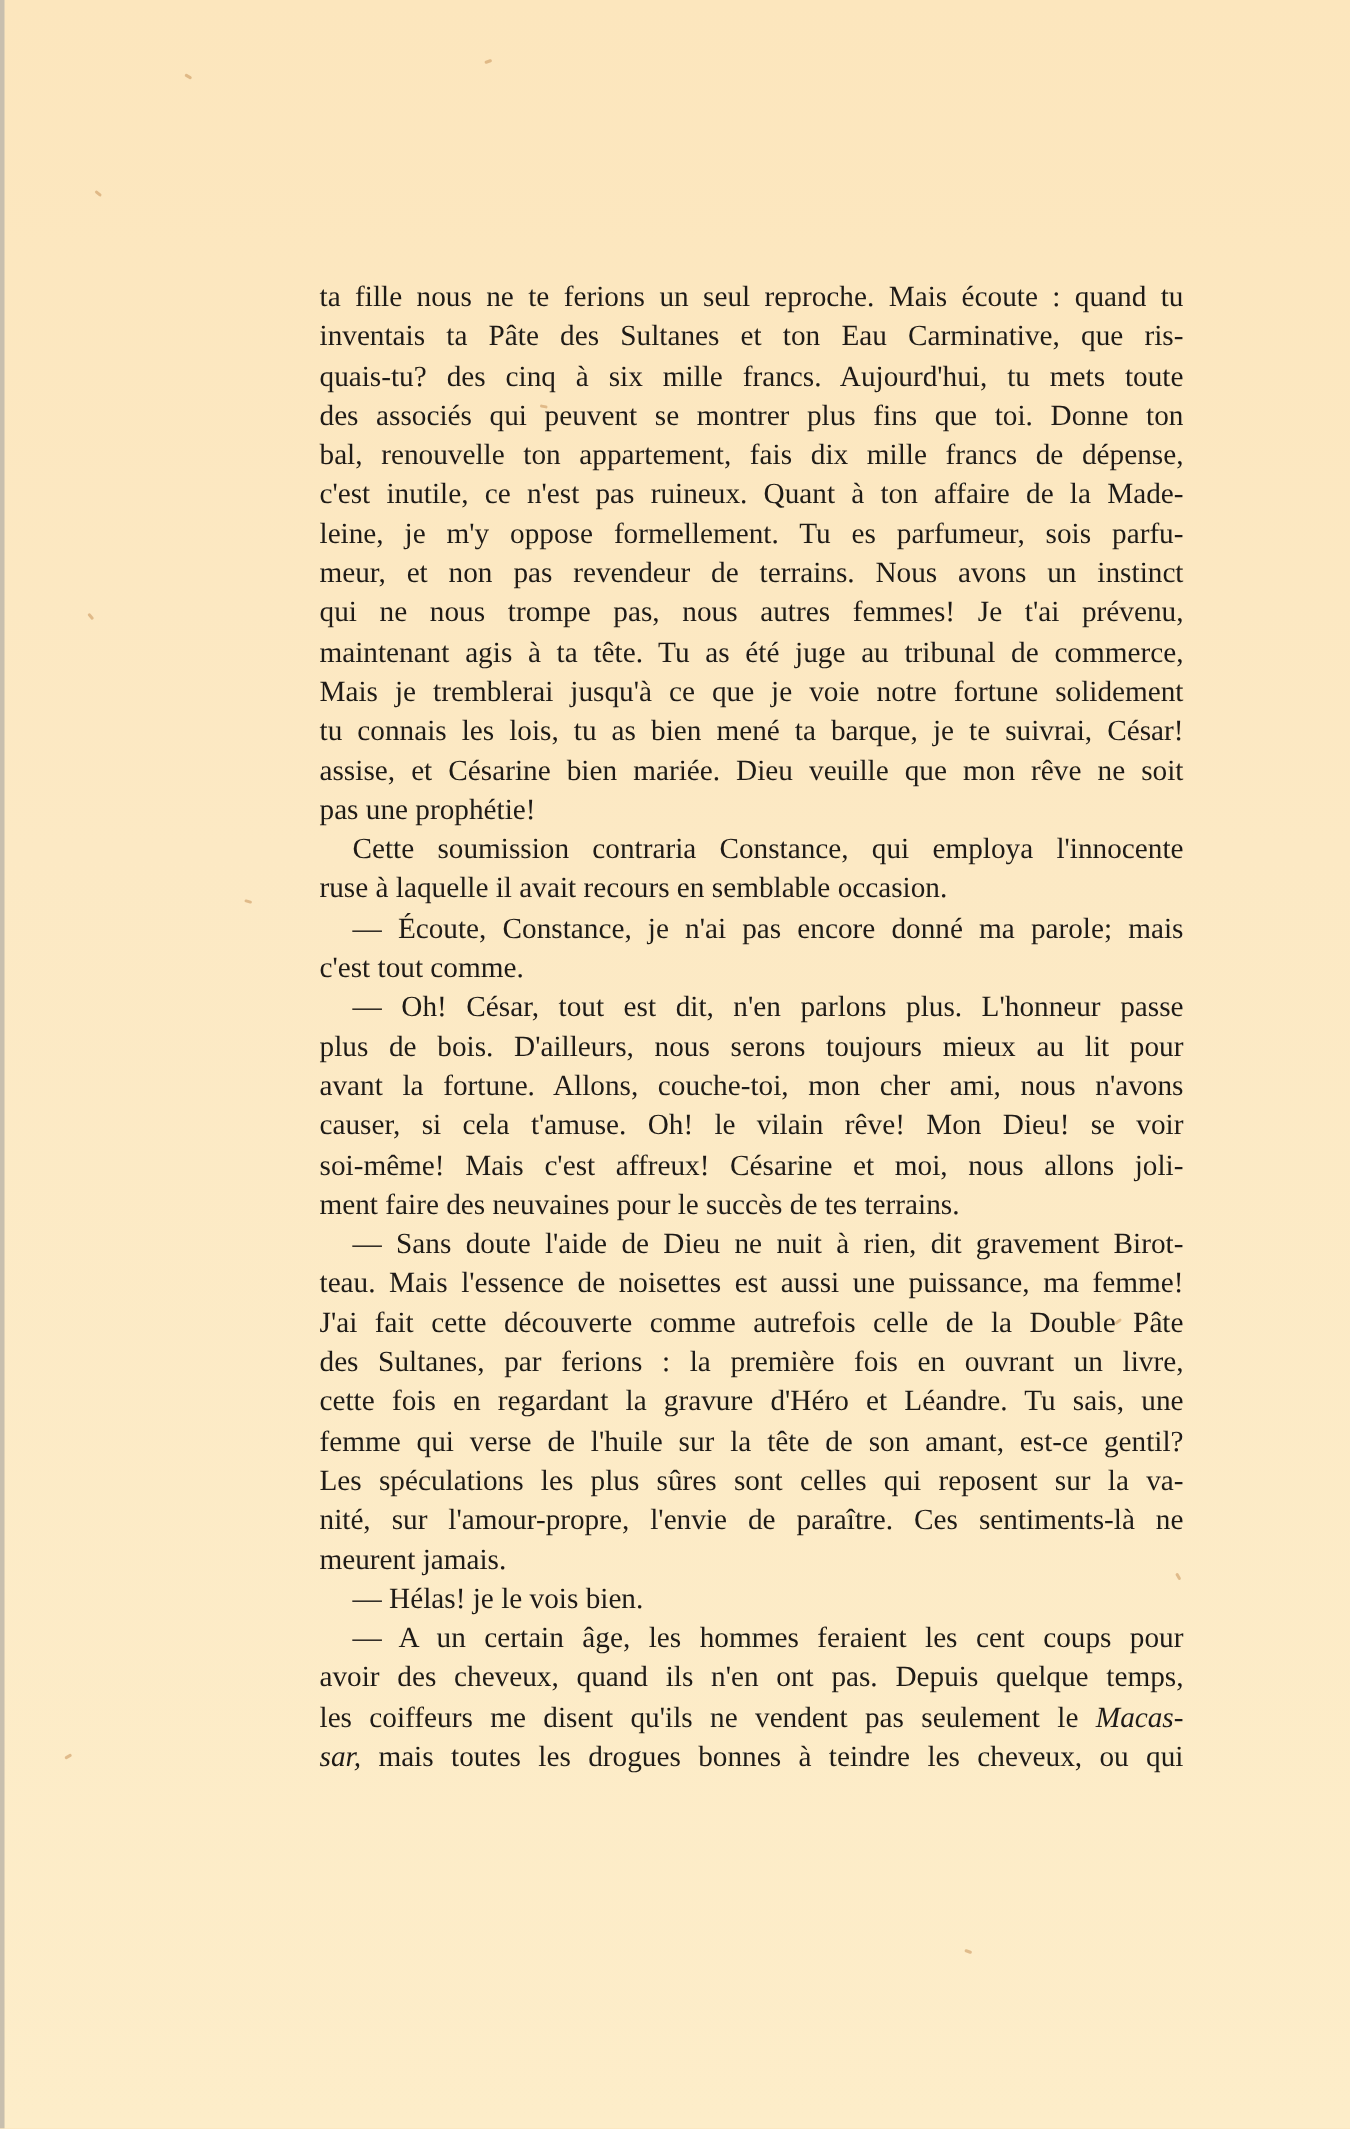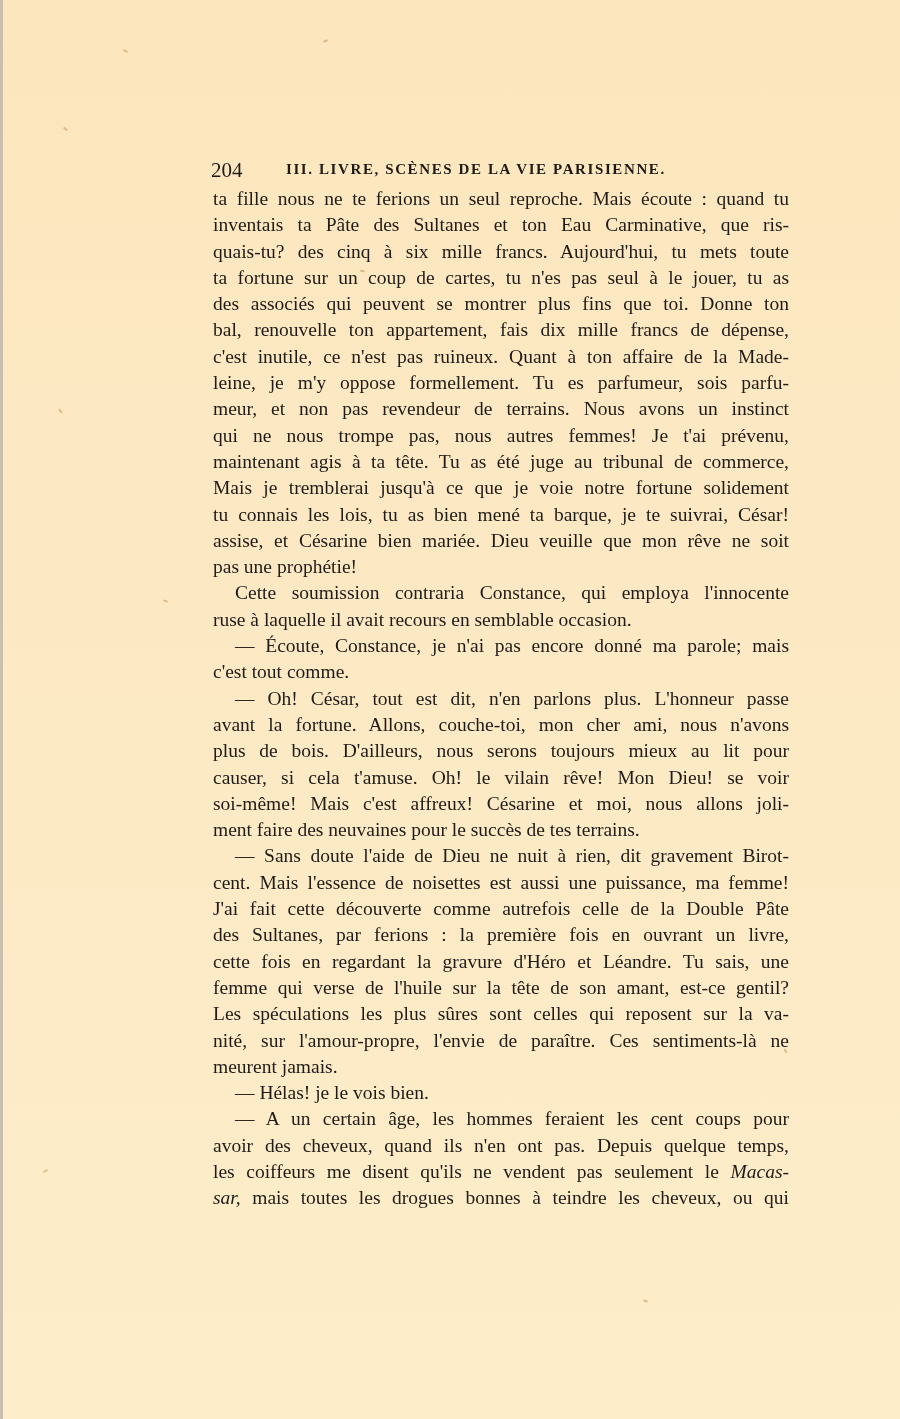--- a/index.html
+++ b/index.html
@@ -33,52 +33,47 @@
     text-align: justify; text-align-last: justify;
   }
   .line.last { text-align-last: left; }
   .line.indent { padding-left: 22px; }
   .it { font-style: italic; margin-top: 46px; }
 </style>
 </head>
 <body>
 
 <div class="page">
-  <div class="header">
-    <span class="folio">204</span>
-    <span class="running-head">III. LIVRE, SCÈNES DE LA VIE PARISIENNE.</span>
-  </div>
   <div class="body-text" id="body-text">
       <div class="line"><span>ta fille nous ne te ferions un seul reproche. Mais écoute : quand tu</span></div>
       <div class="line"><span>inventais ta Pâte des Sultanes et ton Eau Carminative, que ris-</span></div>
       <div class="line"><span>quais-tu? des cinq à six mille francs. Aujourd'hui, tu mets toute</span></div>
-      <div class="line"><span>ta fortune sur un coup de cartes, tu n'es pas seul à le jouer, tu as</span></div>
       <div class="line"><span>des associés qui peuvent se montrer plus fins que toi. Donne ton</span></div>
       <div class="line"><span>bal, renouvelle ton appartement, fais dix mille francs de dépense,</span></div>
       <div class="line"><span>c'est inutile, ce n'est pas ruineux. Quant à ton affaire de la Made-</span></div>
       <div class="line"><span>leine, je m'y oppose formellement. Tu es parfumeur, sois parfu-</span></div>
       <div class="line"><span>meur, et non pas revendeur de terrains. Nous avons un instinct</span></div>
       <div class="line"><span>qui ne nous trompe pas, nous autres femmes! Je t'ai prévenu,</span></div>
       <div class="line"><span>maintenant agis à ta tête. Tu as été juge au tribunal de commerce,</span></div>
       <div class="line"><span>Mais je tremblerai jusqu'à ce que je voie notre fortune solidement</span></div>
       <div class="line"><span>tu connais les lois, tu as bien mené ta barque, je te suivrai, César!</span></div>
       <div class="line"><span>assise, et Césarine bien mariée. Dieu veuille que mon rêve ne soit</span></div>
       <div class="line last"><span>pas une prophétie!</span></div>
       <div class="line indent"><span>Cette soumission contraria Constance, qui employa l'innocente</span></div>
       <div class="line last"><span>ruse à laquelle il avait recours en semblable occasion.</span></div>
       <div class="line indent"><span>— Écoute, Constance, je n'ai pas encore donné ma parole; mais</span></div>
       <div class="line last"><span>c'est tout comme.</span></div>
       <div class="line indent"><span>— Oh! César, tout est dit, n'en parlons plus. L'honneur passe</span></div>
+      <div class="line"><span>plus de bois. D'ailleurs, nous serons toujours mieux au lit pour</span></div>
       <div class="line"><span>avant la fortune. Allons, couche-toi, mon cher ami, nous n'avons</span></div>
-      <div class="line"><span>plus de bois. D'ailleurs, nous serons toujours mieux au lit pour</span></div>
       <div class="line"><span>causer, si cela t'amuse. Oh! le vilain rêve! Mon Dieu! se voir</span></div>
       <div class="line"><span>soi-même! Mais c'est affreux! Césarine et moi, nous allons joli-</span></div>
       <div class="line last"><span>ment faire des neuvaines pour le succès de tes terrains.</span></div>
       <div class="line indent"><span>— Sans doute l'aide de Dieu ne nuit à rien, dit gravement Birot-</span></div>
-      <div class="line"><span>cent. Mais l'essence de noisettes est aussi une puissance, ma femme!</span></div>
+      <div class="line"><span>teau. Mais l'essence de noisettes est aussi une puissance, ma femme!</span></div>
       <div class="line"><span>J'ai fait cette découverte comme autrefois celle de la Double Pâte</span></div>
       <div class="line"><span>des Sultanes, par ferions : la première fois en ouvrant un livre,</span></div>
       <div class="line"><span>cette fois en regardant la gravure d'Héro et Léandre. Tu sais, une</span></div>
       <div class="line"><span>femme qui verse de l'huile sur la tête de son amant, est-ce gentil?</span></div>
       <div class="line"><span>Les spéculations les plus sûres sont celles qui reposent sur la va-</span></div>
       <div class="line"><span>nité, sur l'amour-propre, l'envie de paraître. Ces sentiments-là ne</span></div>
       <div class="line last"><span>meurent jamais.</span></div>
       <div class="line indent last"><span>— Hélas! je le vois bien.</span></div>
       <div class="line indent"><span>— A un certain âge, les hommes feraient les cent coups pour</span></div>
       <div class="line"><span>avoir des cheveux, quand ils n'en ont pas. Depuis quelque temps,</span></div>

